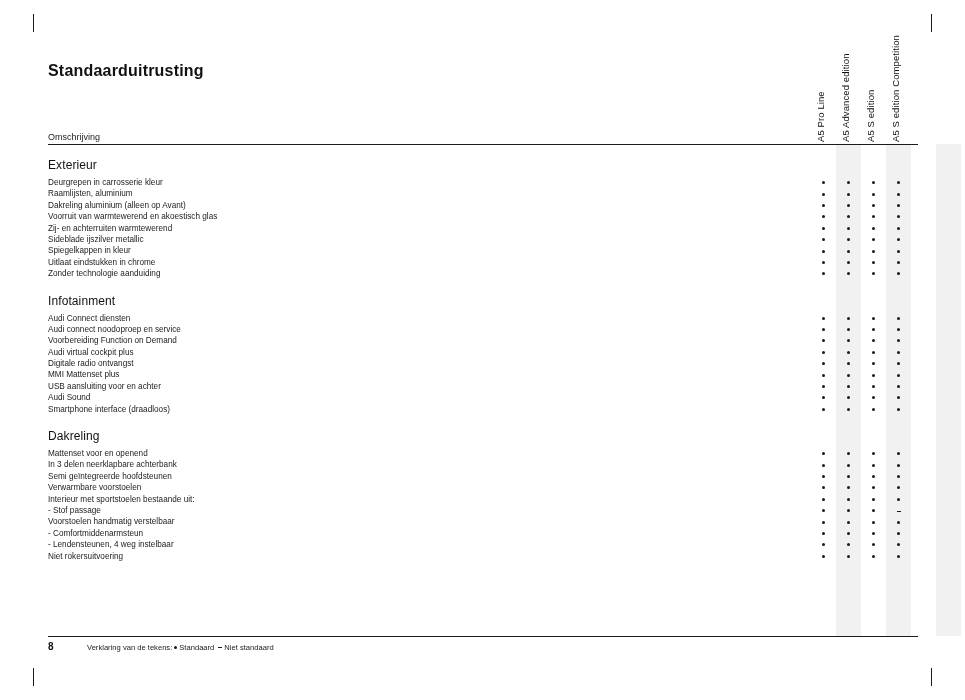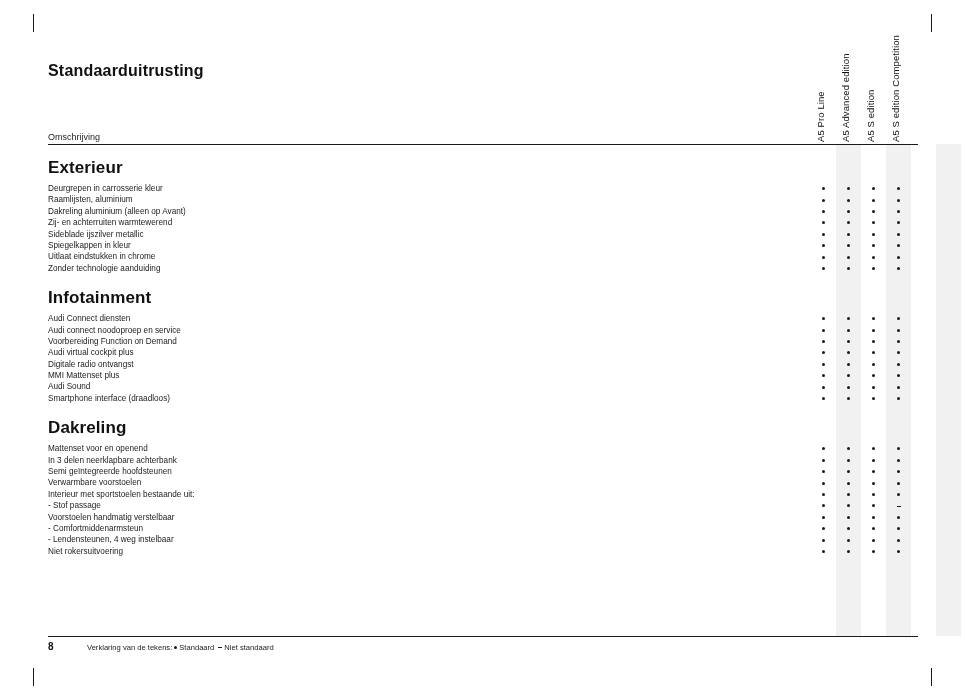--- a/index.html
+++ b/index.html
@@ -95,22 +95,22 @@
 
   .content {
     position: absolute;
     left: 0;
     top: 104px;
     width: 870px;
   }
 
   .section { position: relative; }
   .section-title {
-    font-size: 17px;
-    font-weight: bold;
+    font-size: 12px;
+    font-weight: normal;
     color: #111;
     padding: 14px 0 5px 0;
     letter-spacing: 0.1px;
   }
   .row {
     position: relative;
     height: 11.4px;
     font-size: 8.2px;
     color: #222;
     line-height: 11.4px;
@@ -220,20 +220,27 @@
           <span class="dot" style="left: 849px;"></span>
         </div>
         <div class="row">
           <span class="label">Dakreling aluminium (alleen op Avant)</span>
           <span class="dot" style="left: 774px;"></span>
           <span class="dot" style="left: 799px;"></span>
           <span class="dot" style="left: 824px;"></span>
           <span class="dot" style="left: 849px;"></span>
         </div>
         <div class="row">
+          <span class="label">Voorruit van warmtewerend en akoestisch glas</span>
+          <span class="dot" style="left: 774px;"></span>
+          <span class="dot" style="left: 799px;"></span>
+          <span class="dot" style="left: 824px;"></span>
+          <span class="dot" style="left: 849px;"></span>
+        </div>
+        <div class="row">
           <span class="label">Zij- en achterruiten warmtewerend</span>
           <span class="dot" style="left: 774px;"></span>
           <span class="dot" style="left: 799px;"></span>
           <span class="dot" style="left: 824px;"></span>
           <span class="dot" style="left: 849px;"></span>
         </div>
         <div class="row">
           <span class="label">Sideblade ijszilver metallic</span>
           <span class="dot" style="left: 774px;"></span>
           <span class="dot" style="left: 799px;"></span>
@@ -294,20 +301,27 @@
         </div>
         <div class="row">
           <span class="label">Digitale radio ontvangst</span>
           <span class="dot" style="left: 774px;"></span>
           <span class="dot" style="left: 799px;"></span>
           <span class="dot" style="left: 824px;"></span>
           <span class="dot" style="left: 849px;"></span>
         </div>
         <div class="row">
           <span class="label">MMI Mattenset plus</span>
+          <span class="dot" style="left: 774px;"></span>
+          <span class="dot" style="left: 799px;"></span>
+          <span class="dot" style="left: 824px;"></span>
+          <span class="dot" style="left: 849px;"></span>
+        </div>
+        <div class="row">
+          <span class="label">USB aansluiting voor en achter</span>
           <span class="dot" style="left: 774px;"></span>
           <span class="dot" style="left: 799px;"></span>
           <span class="dot" style="left: 824px;"></span>
           <span class="dot" style="left: 849px;"></span>
         </div>
         <div class="row">
           <span class="label">Audi Sound</span>
           <span class="dot" style="left: 774px;"></span>
           <span class="dot" style="left: 799px;"></span>
           <span class="dot" style="left: 824px;"></span>

